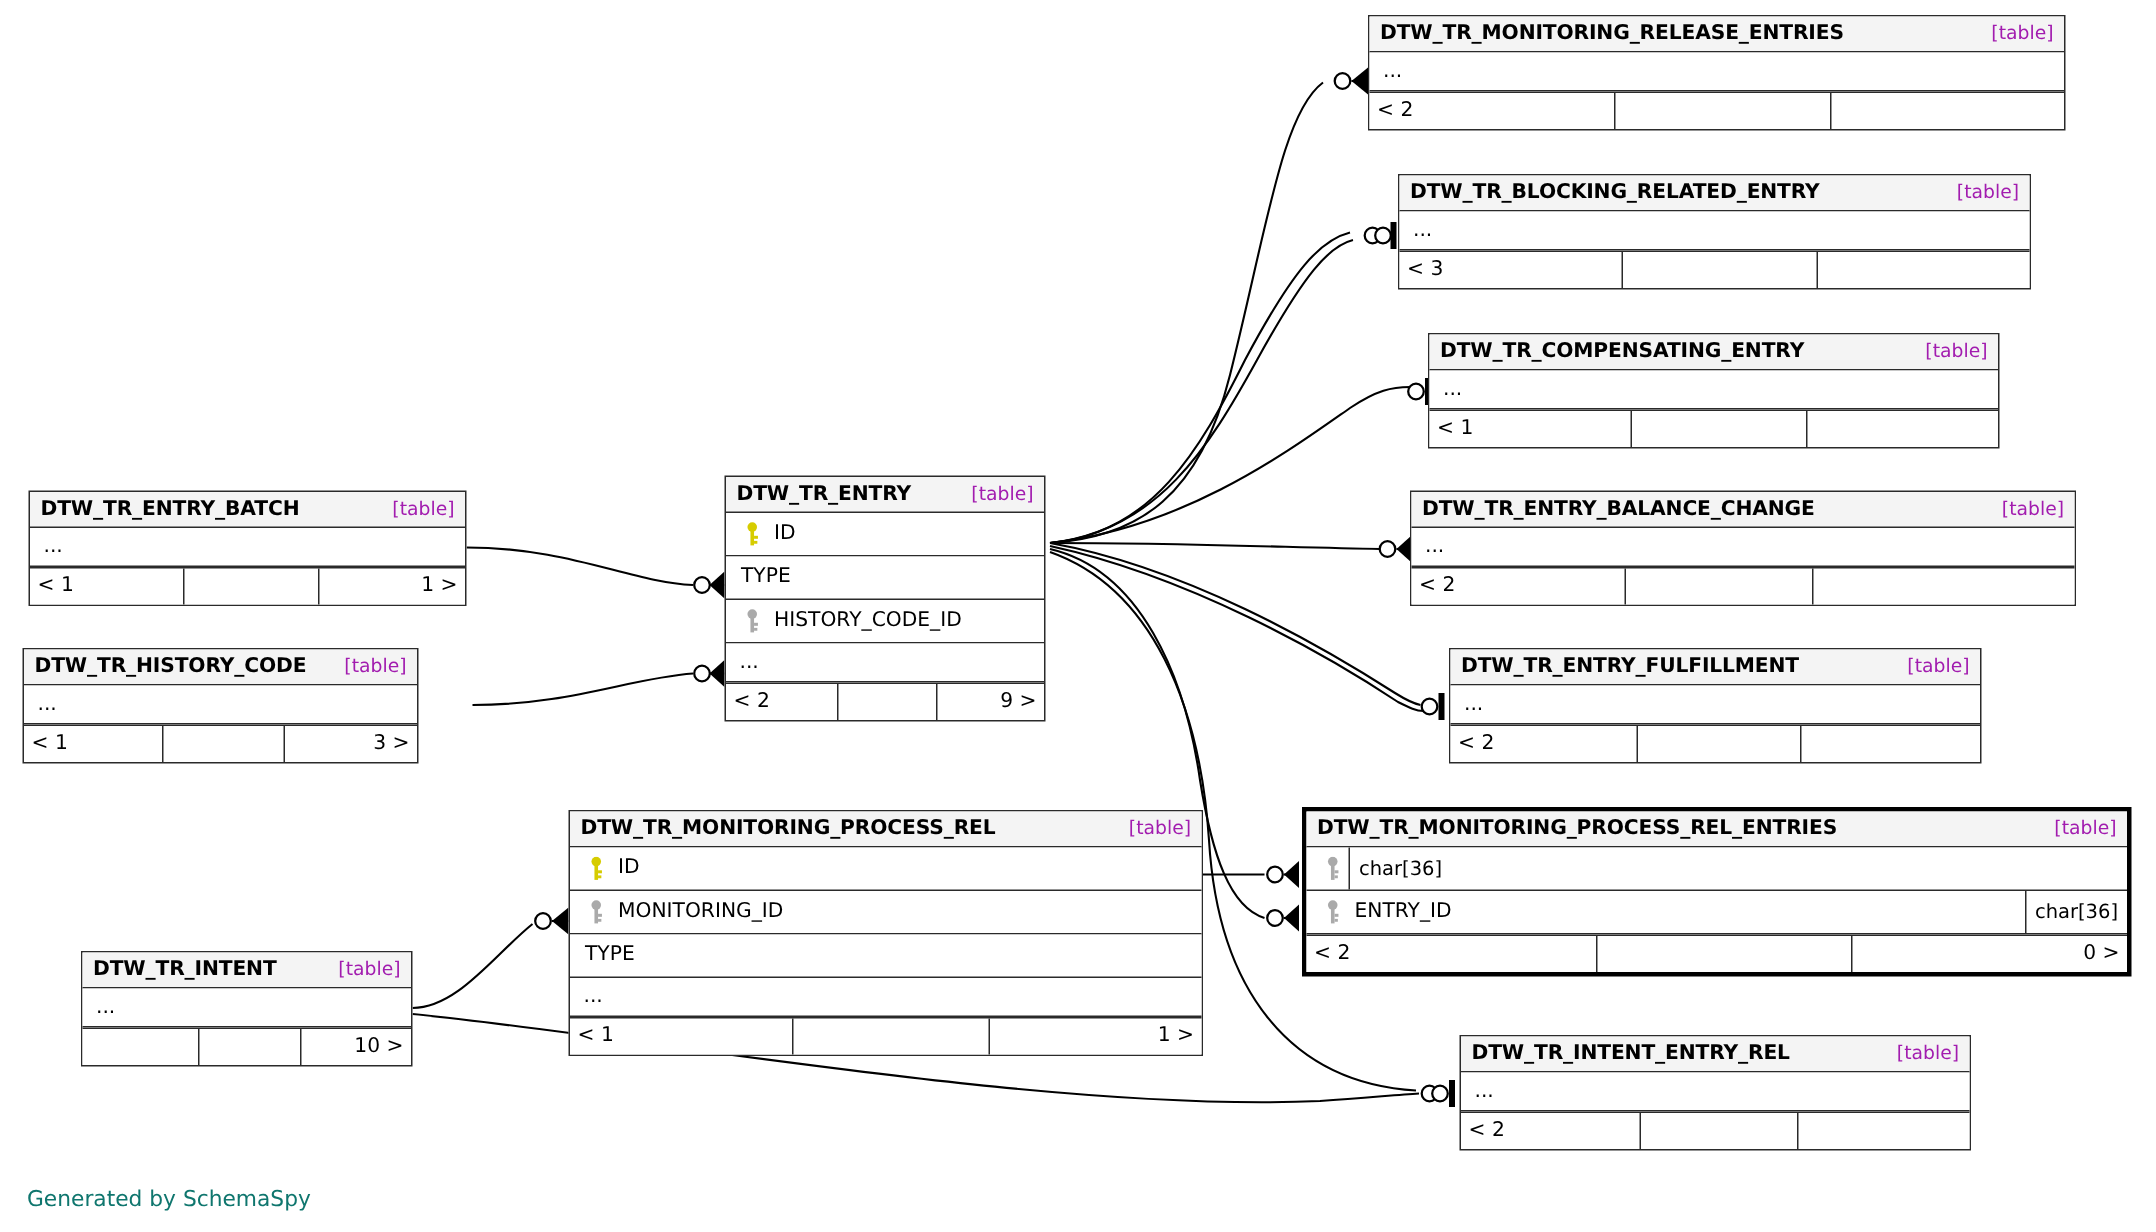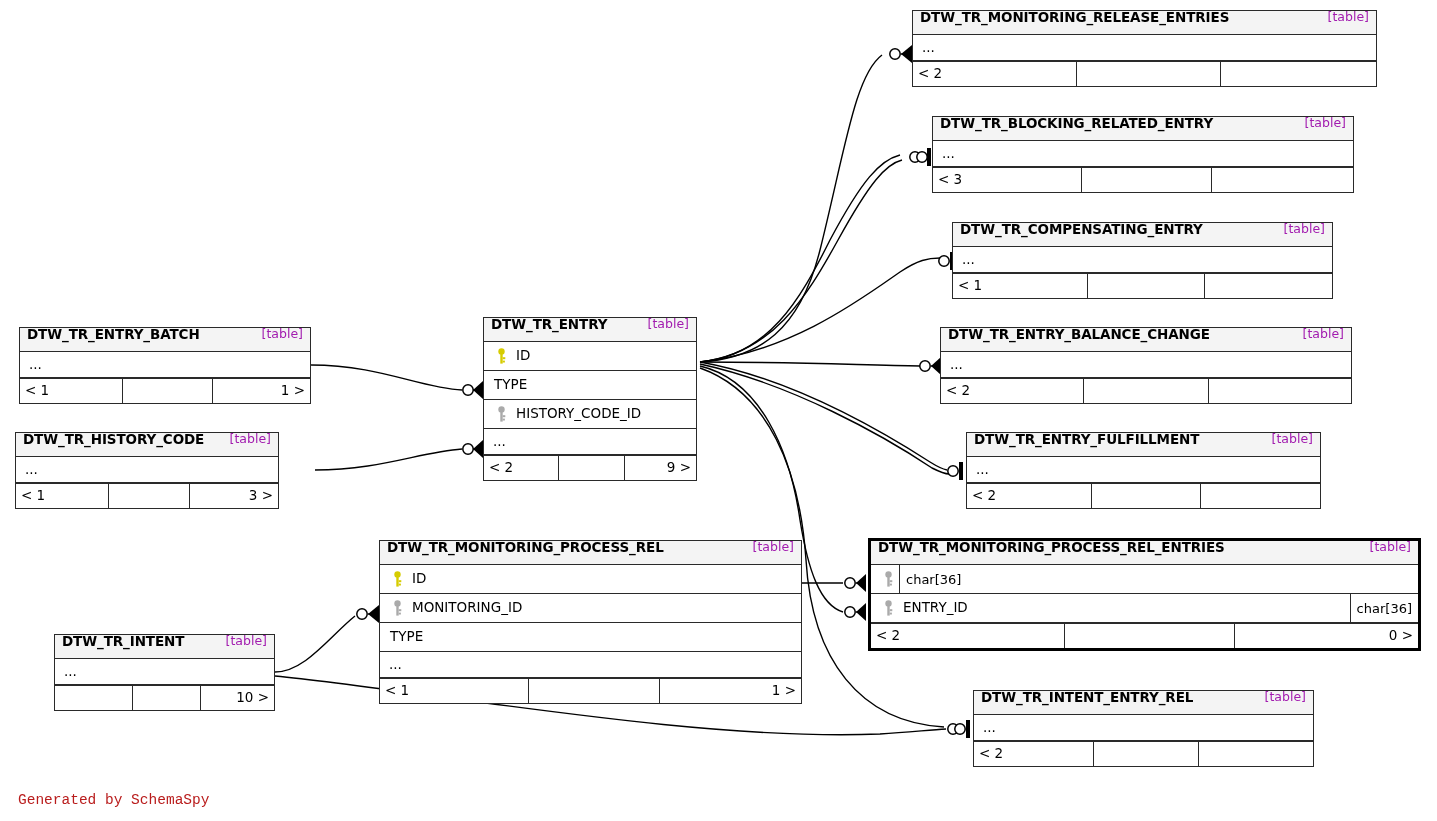--- a/index.html
+++ b/index.html
@@ -33,21 +33,21 @@
     border: 1px solid #2a2a2a;
     background: #ffffff;
     font-size: 13.5px;
     line-height: 1;
   }
   .table-node.thick {
     border: 3px solid #000000;
   }
   .tbl-title {
     display: flex;
-    align-items: flex-start;
+    align-items: center;
     justify-content: space-between;
     box-sizing: border-box;
     background: #f4f4f4;
     border-bottom: 1px solid #2a2a2a;
     padding: 0 7px;
     height: 24px;
     white-space: nowrap;
   }
   .tbl-name {
     font-weight: bold;
@@ -110,23 +110,22 @@
     align-items: center;
     border-right: 1px solid #2a2a2a;
     padding: 0 5px;
   }
   .foot-cell:last-child { border-right: none; }
   .foot-cell.left { justify-content: flex-start; }
   .foot-cell.right { justify-content: flex-end; }
   .footer-note {
     position: absolute;
     font-size: 14.5px;
-    color: #b91c1c;
+    color: #0f766e;
     white-space: nowrap;
-    font-family: Liberation Mono, monospace;
   }
   svg.keyico { display: block; }
 </style>
 </head>
 <body>
 
 <div id="canvas">
 
   <svg id="edges" viewBox="0 0 1437 821" xmlns="http://www.w3.org/2000/svg">
     <g fill="none" stroke="#000000" stroke-width="1.4">
@@ -262,21 +261,21 @@
         </div>
         <div class="tbl-row ellipsis">
           <span class="col-name">...</span>
         </div>
         <div class="tbl-foot">
           <div class="foot-cell left" style="width:135px">&lt; 1</div>
           <div class="foot-cell left" style="width:117px"></div>
           <div class="foot-cell right" style="width:127px"></div>
         </div>
       </div>
-      <div class="table-node" style="left: 940px; top: 327px; width: 412px;">
+      <div class="table-node" style="left: 940px; top: 327px; width: 444px;">
         <div class="tbl-title">
           <span class="tbl-name">DTW_TR_ENTRY_BALANCE_CHANGE</span>
           <span class="tbl-tag">[table]</span>
         </div>
         <div class="tbl-row ellipsis">
           <span class="col-name">...</span>
         </div>
         <div class="tbl-foot">
           <div class="foot-cell left" style="width:143px">&lt; 2</div>
           <div class="foot-cell left" style="width:125px"></div>

